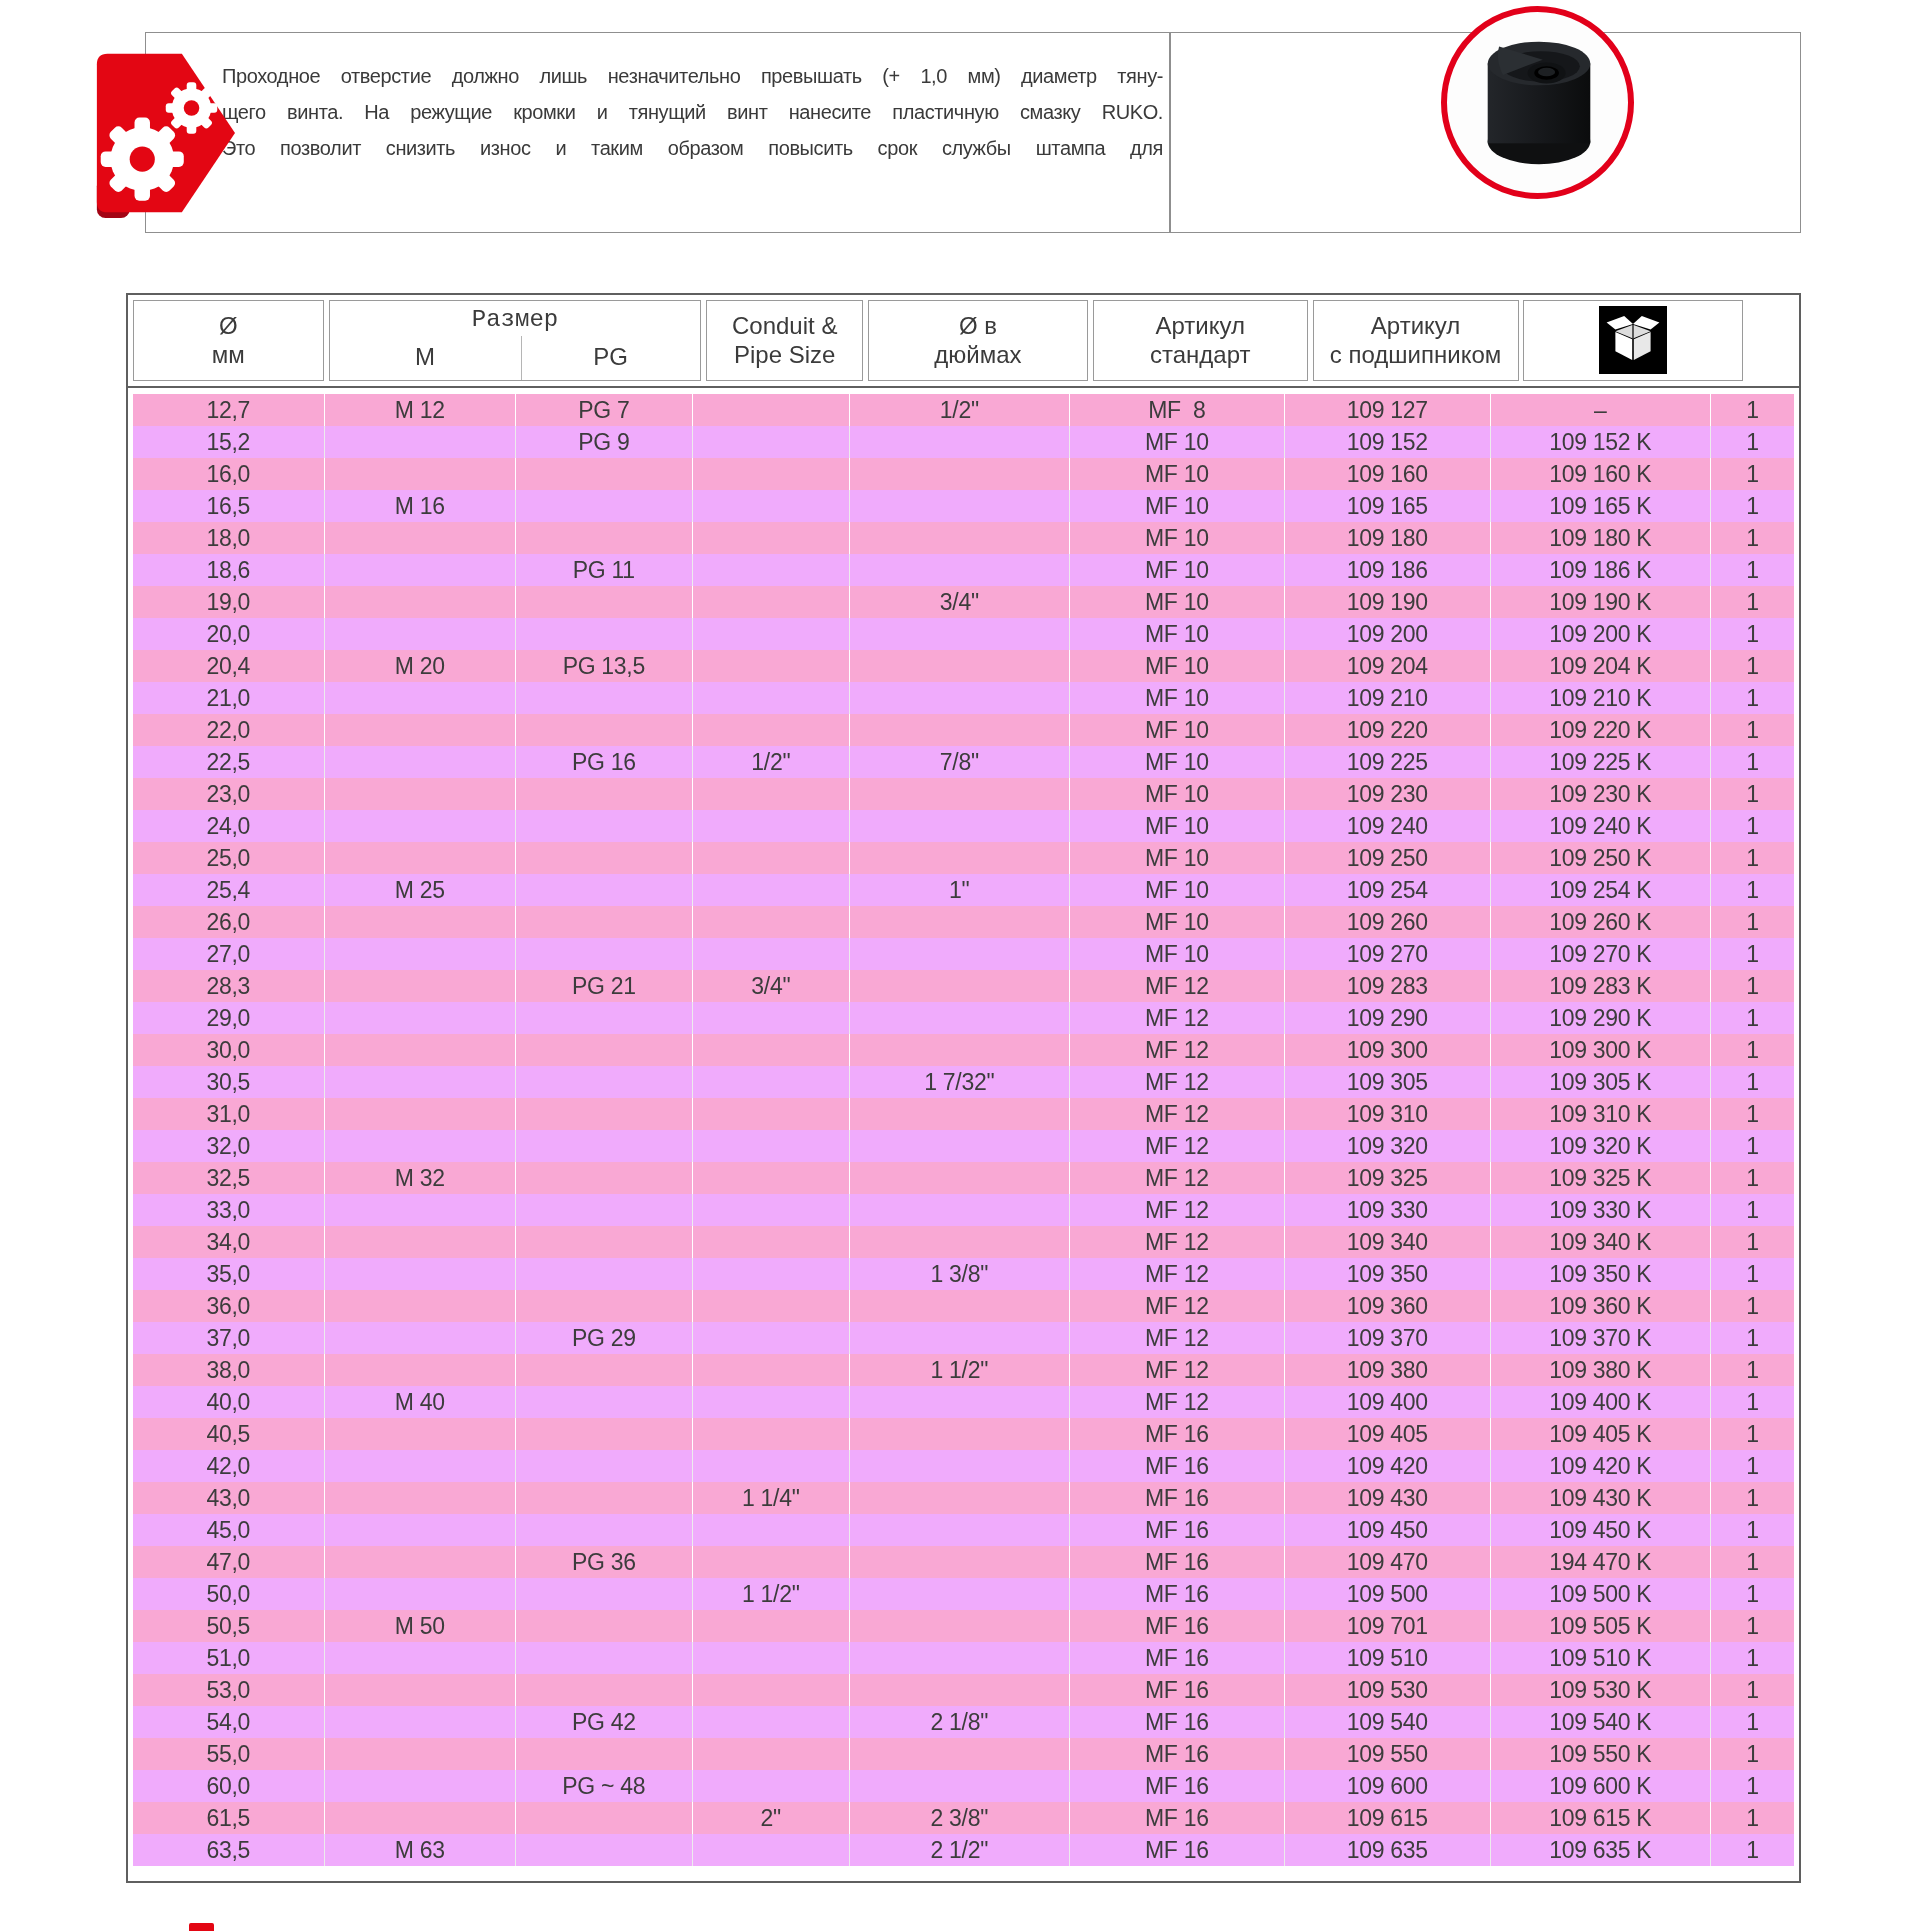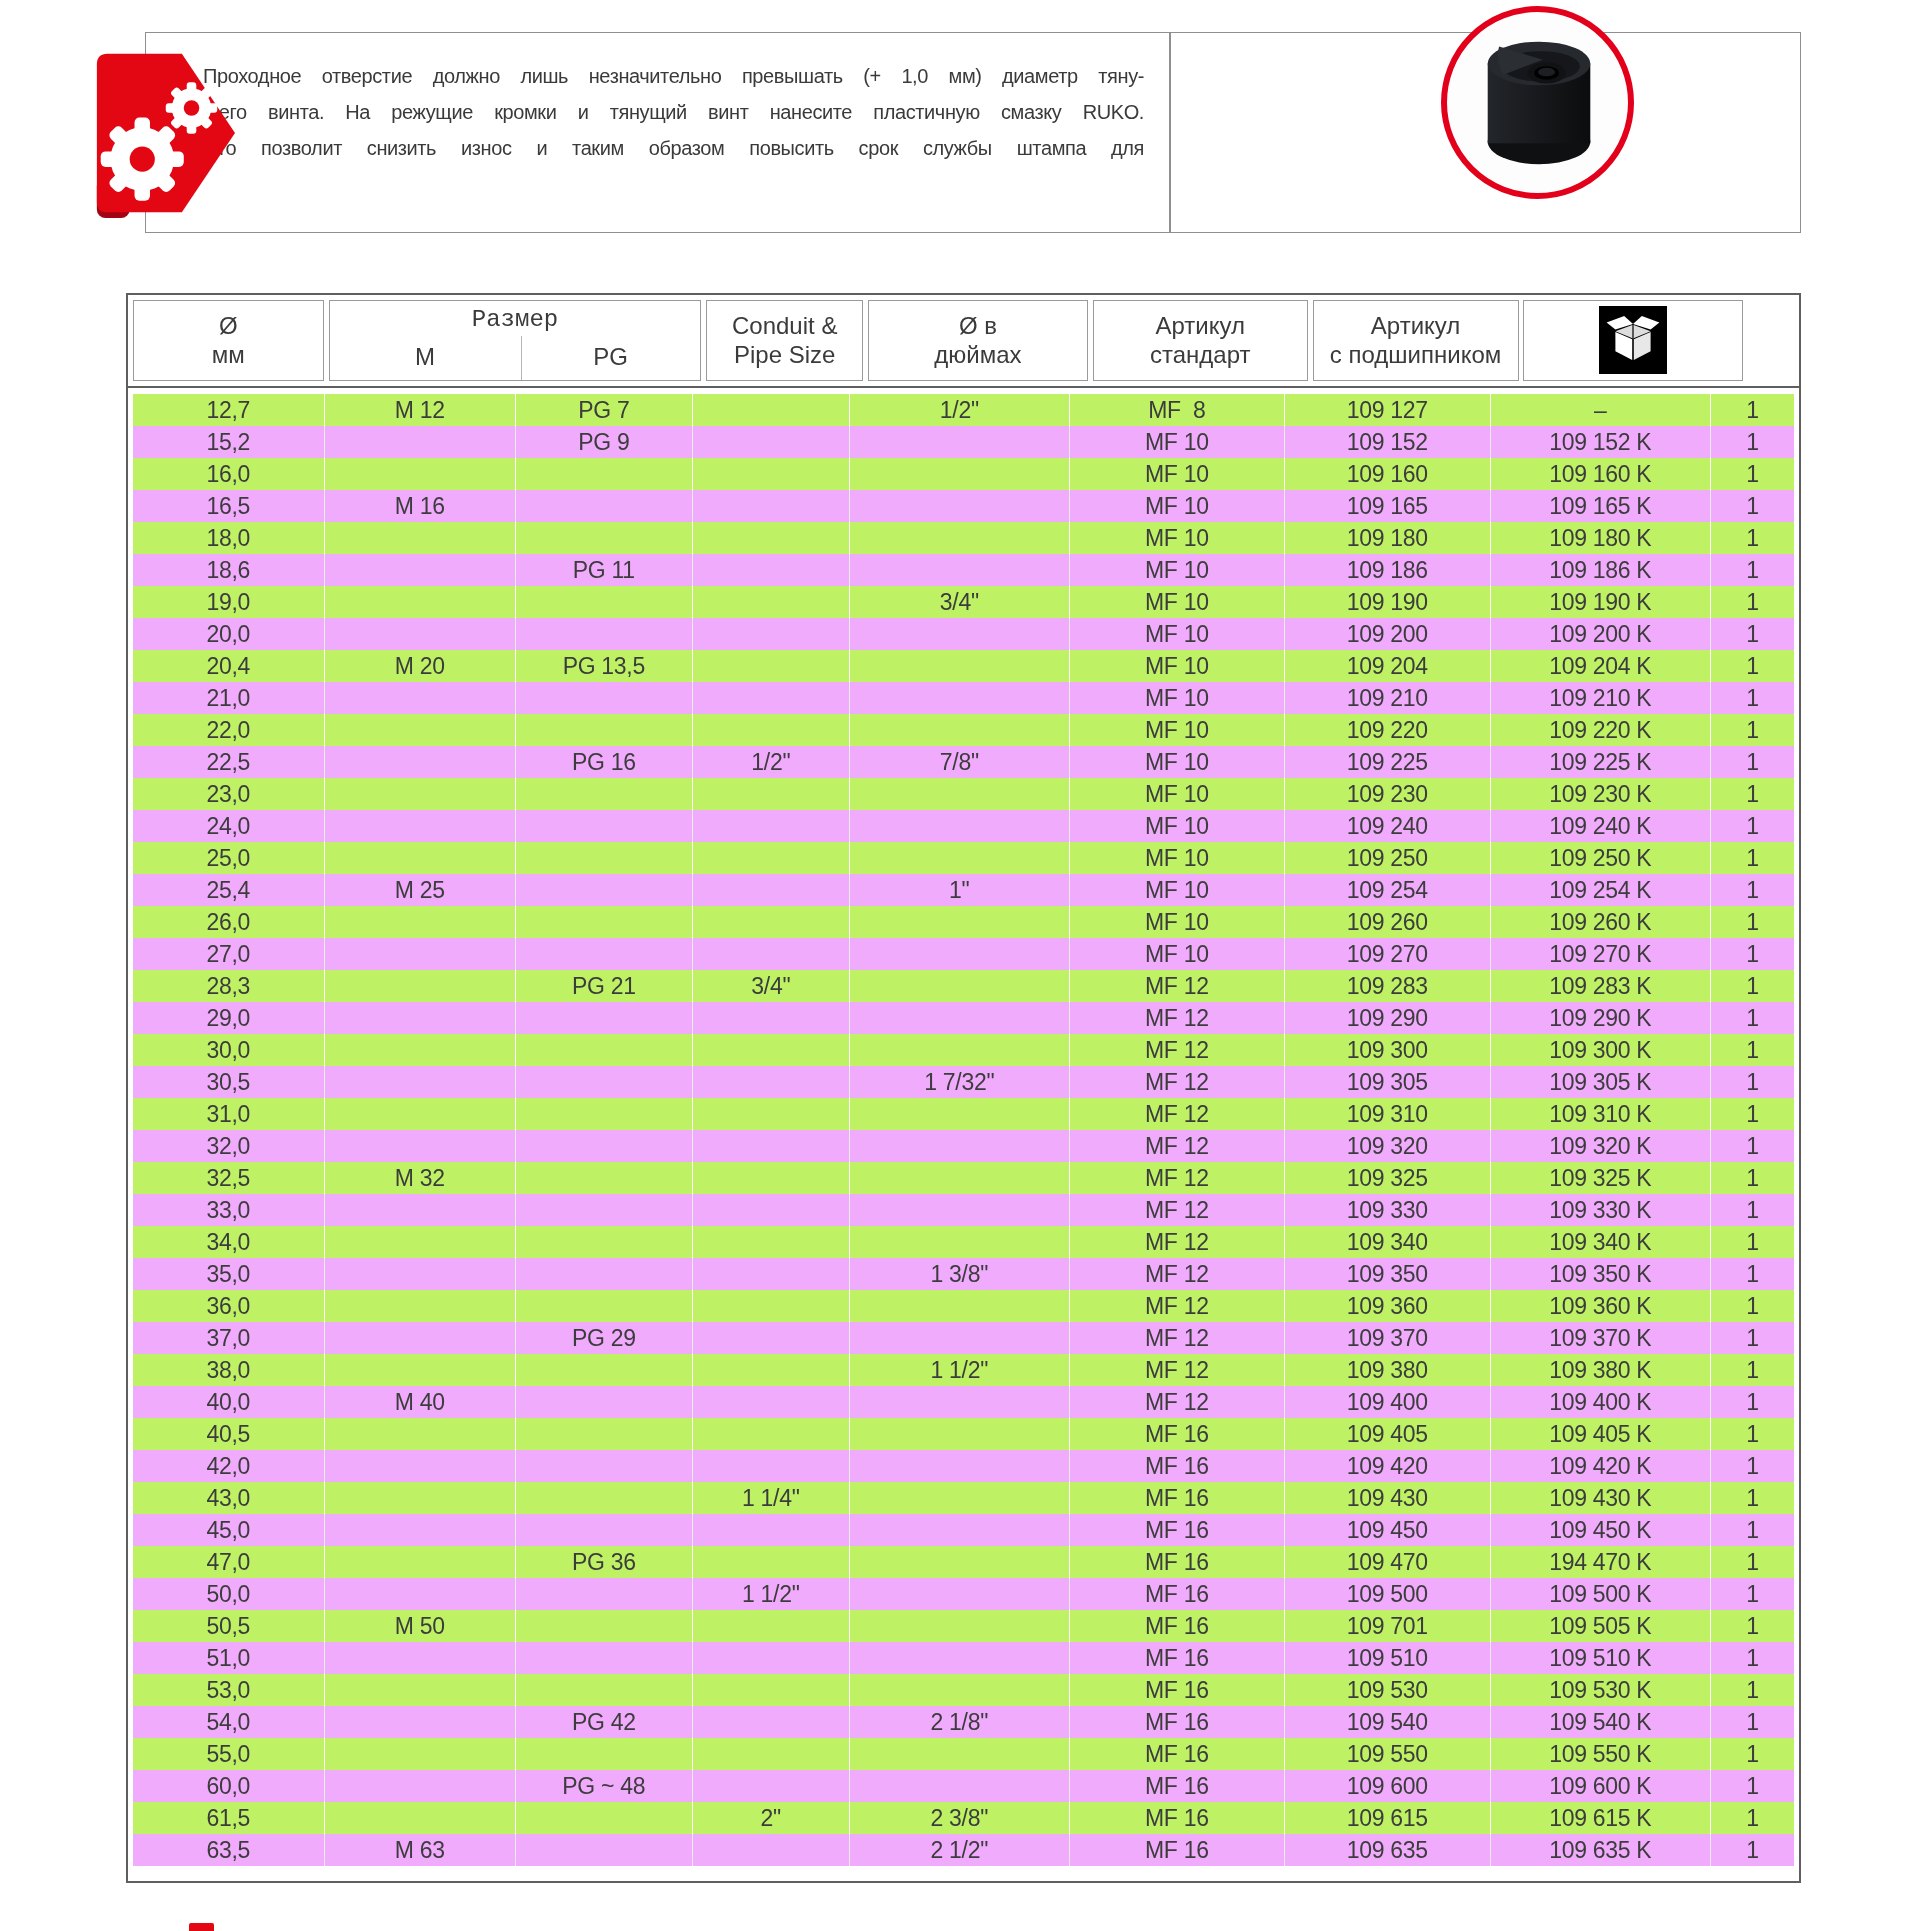--- a/index.html
+++ b/index.html
@@ -3,21 +3,21 @@
 <meta charset="utf-8">
 <style>
   html,body{margin:0;padding:0;background:#fff;}
   .page{position:relative;width:1931px;height:1931px;background:#ffffff;overflow:hidden;
         font-family:"Liberation Sans","DejaVu Sans",sans-serif;color:#3a3a3a;}
 
   
   .info-box{position:absolute;left:145px;top:32px;width:1656px;height:201px;
             border:1.9px solid #8f8f8f;box-sizing:border-box;background:#fff;}
   .info-divider{position:absolute;left:1023px;top:0;width:1.9px;height:100%;background:#8f8f8f;}
-  .info-text{position:absolute;left:57px;top:25px;width:941px;font-size:20px;
+  .info-text{position:absolute;left:76px;top:25px;width:941px;font-size:20px;
              letter-spacing:-0.4px;line-height:36px;color:#3a3a3a;}
   .info-line{text-align:justify;text-align-last:justify;}
   .info-line.last{text-align-last:left;}
 
   
   .tag-icon{position:absolute;left:87px;top:50px;width:153px;height:170px;}
 
   
   .photo-wrap{position:absolute;left:1441px;top:5.8px;width:193px;height:193px;}
   .red-ring{position:absolute;inset:0;border:6.8px solid #e2001a;border-radius:50%;
@@ -39,21 +39,21 @@
   .razmer-bottom span{display:flex;align-items:center;justify-content:center;}
   .razmer-divider{position:absolute;left:191px;top:35px;bottom:0;width:1px;background:#b5b5b5;}
   .hcell.pack{padding:0;}
   .pack-box{width:68px;height:68px;background:#000;display:flex;align-items:center;justify-content:center;}
 
   .thead-rule{height:2.9px;background:#5f5f5f;margin:4.8px -4.8px 5.8px -4.8px;}
 
   .tbody{}
   .trow{display:grid;grid-template-columns:191px 191px 177px 157px 220px 215px 206px 220px 1fr;
         height:32px;}
-  .trow.odd{background:#bef264;}
+  .trow.odd{background:#f9a8d4;}
   .trow.even{background:#f0abfc;}
   .tcell{display:flex;align-items:center;justify-content:center;font-size:23px;
          letter-spacing:-0.3px;color:#3c3c3c;white-space:pre;box-sizing:border-box;}
   .trow.odd  .tcell + .tcell{border-left:1.9px solid #ffffff;}
   .trow.even .tcell + .tcell{border-left:1.9px solid #ececec;}
 
   .footer-mark{position:absolute;left:189px;top:1923px;width:25px;height:7.7px;background:#e30613;border-radius:1.9px 1.9px 0 0;}
 </style>
 </head>
 <body>

